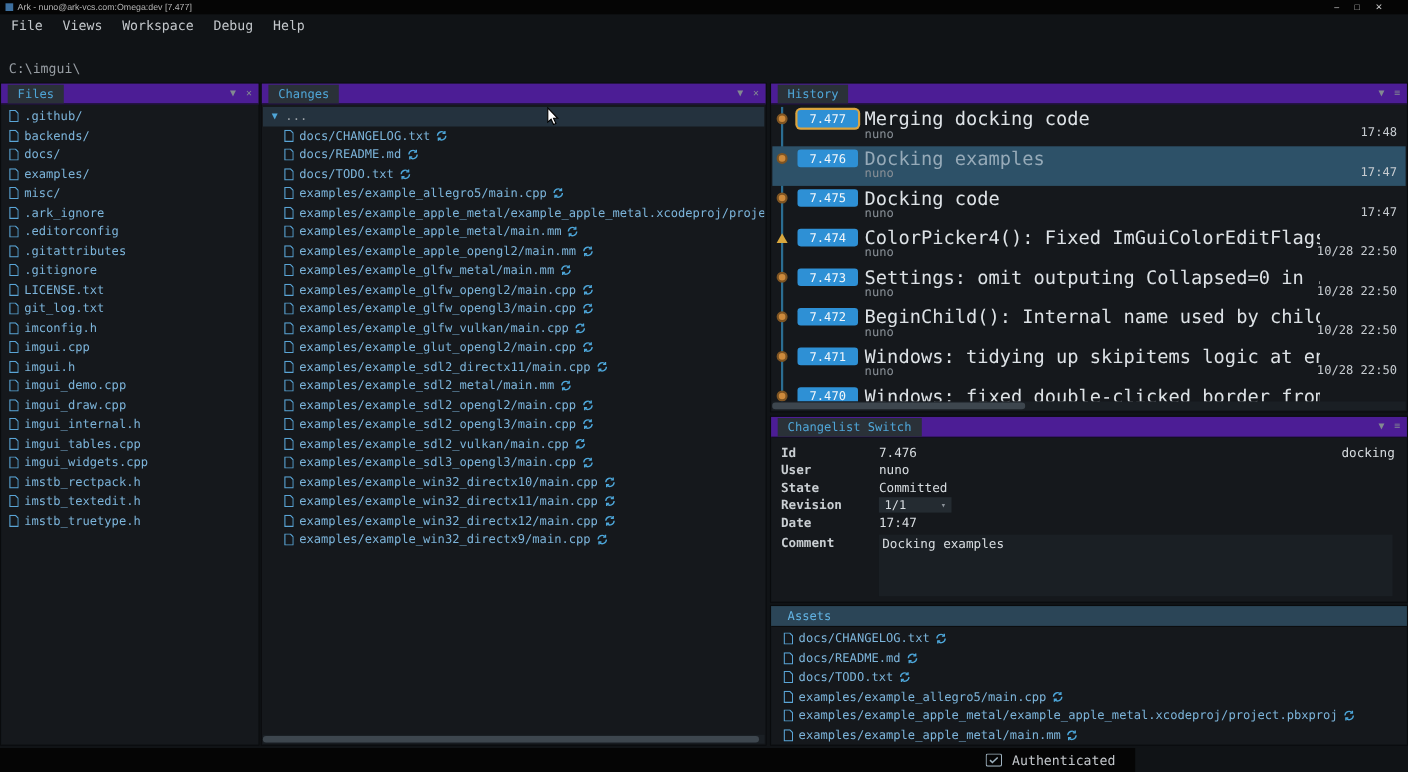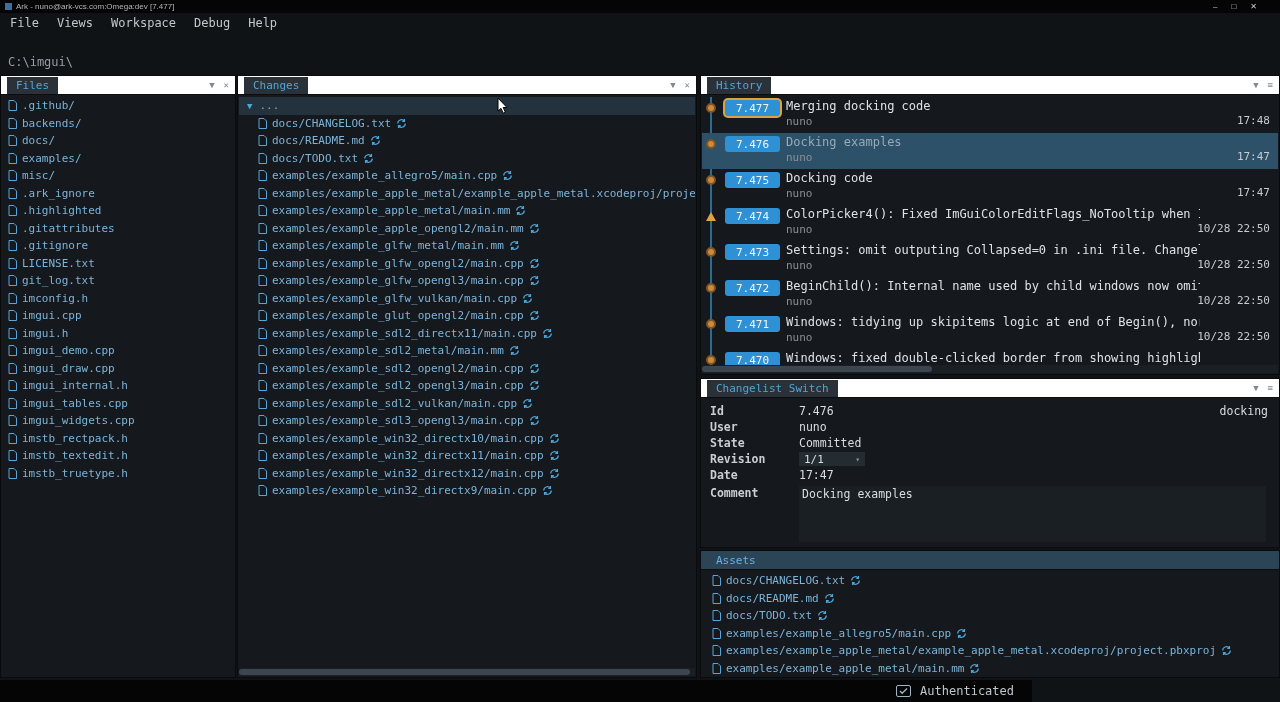--- a/index.html
+++ b/index.html
@@ -25,21 +25,21 @@
   .pathline { position:absolute; left:8px; top:55px; font-size:12px; color:#979da3; }
 
   
   .panel { position:absolute; background:#15181c; border:1px solid #090b0d; }
   .files-panel   { left:0px;   top:75px;  width:236px; height:603px; }
   .changes-panel { left:237px; top:75px;  width:460px; height:603px; }
   .history-panel { left:700px; top:75px;  width:580px; height:300px; }
   .details-panel { left:700px; top:378px; width:580px; height:170px; }
   .assets-panel  { left:700px; top:550px; width:580px; height:128px; }
 
-  .panel-header { height:19px; background:#ffffff; border-bottom:1px solid #0b0d0f;
+  .panel-header { height:19px; background:#4c1d95; border-bottom:1px solid #0b0d0f;
                   display:flex; align-items:center; padding:0 6px; }
   .panel-title { background:#2a3138; color:#4fa6d8; font-size:11px; line-height:15px; padding:1px 9px; }
   .assets-panel .panel-header { background:#2b4557; }
   .assets-panel .panel-title { background:transparent; color:#63b4e4; }
   .header-icons { margin-left:auto; display:flex; gap:9px; color:#828a91; font-size:9px; }
   .header-icons span { cursor:default; }
 
   .panel-body { position:absolute; left:1px; right:1px; top:21px; bottom:2px; overflow:hidden; }
 
   
@@ -62,21 +62,21 @@
   .commit-row.selected { background:#2d5168; }
   .graph-dot { position:absolute; left:4px; top:6px; width:10px; height:10px; border-radius:50%;
                background:#cd8a3c; border:2px solid #7e5422; }
   .graph-dot.merge { width:0; height:0; border-radius:0; background:transparent;
                      border-left:5px solid transparent; border-right:5px solid transparent;
                      border-top:none; border-bottom:9px solid #d9a83e; top:7px; left:4px; }
   .rev-badge { position:absolute; left:23px; top:3px; width:55px; height:16px; background:#2e90d5;
                color:#f3f7fa; font-size:11px; display:flex; align-items:center; justify-content:center;
                border-radius:3px;text-align:center; }
   .rev-badge.current { box-shadow:0 0 0 2px #dca43f; }
-  .commit-msg { position:absolute; left:84px; top:2px; right:78px; font-size:12px; color:#dde2e6;
+  .commit-msg { position:absolute; left:84px; top:2px; right:78px; font-size:17px; color:#dde2e6;
                 white-space:nowrap; overflow:hidden; }
   .commit-row.selected .commit-msg { color:#96aab8; }
   .commit-author { position:absolute; left:84px; top:18px; font-size:11px; color:#899097; }
   .commit-time { position:absolute; right:8px; top:17px; font-size:11px; color:#c7ccd1; }
 
   
   .hscroll { position:absolute; left:1px; right:1px; bottom:1px; height:8px; background:#1a1f24; }
   .hscroll .thumb { position:absolute; top:1px; height:6px; background:#3d464e; border-radius:3px; }
   .changes-panel .thumb { left:0; width:99%; }
   .history-panel .thumb { left:0; width:40%; }
@@ -196,21 +196,21 @@
     </span>
     <span class="row-label">.ark_ignore</span>
   </div>
 
   <div class="tree-row">
     <span class="doc-icon">
       <svg width="9" height="11" viewBox="0 0 9 11">
               <path d="M1 .5h5L8.5 3v7.5h-7.5z" fill="none" stroke="#5aa5d6" stroke-width="1"></path>
             </svg>
     </span>
-    <span class="row-label">.highlighted</span>
+    <span class="row-label">.editorconfig</span>
   </div>
 
   <div class="tree-row">
     <span class="doc-icon">
       <svg width="9" height="11" viewBox="0 0 9 11">
               <path d="M1 .5h5L8.5 3v7.5h-7.5z" fill="none" stroke="#5aa5d6" stroke-width="1"></path>
             </svg>
     </span>
     <span class="row-label">.gitattributes</span>
   </div>

